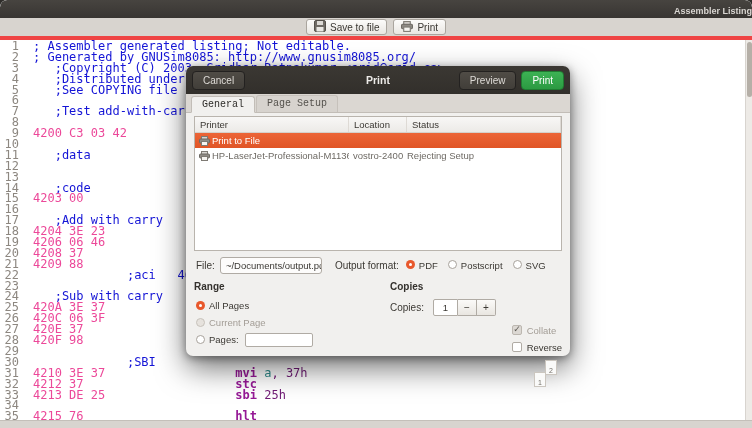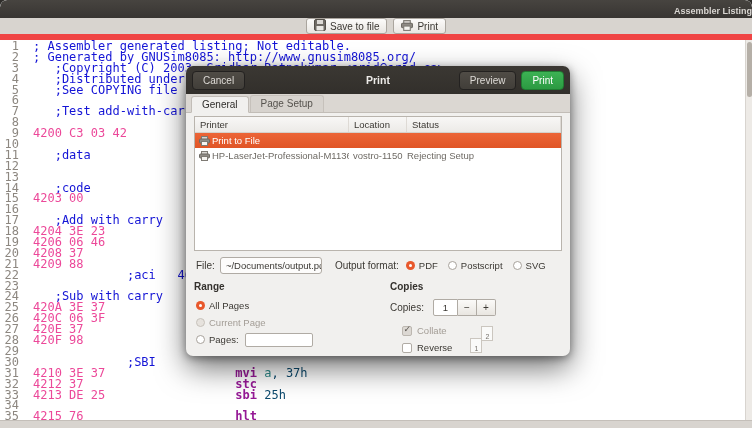--- a/index.html
+++ b/index.html
@@ -4,62 +4,62 @@
 <style>
   *{box-sizing:border-box;margin:0;padding:0;}
   body{margin:0;background:#2f2d2a;font-family:"Liberation Sans",sans-serif;}
   .screen{position:relative;width:752px;height:428px;overflow:hidden;background:#fff;border-radius:7px 7px 0 0;}
 
   
   .titlebar{position:absolute;top:0;left:0;right:0;height:18px;background:linear-gradient(#474440,#383532);border-radius:7px 7px 0 0;text-align:right;}
   .titlebar .wt{font-size:9px;font-weight:bold;color:#d8d5d1;line-height:18px;}
 
   
-  .toolbar{position:absolute;top:18px;left:0;right:0;height:22px;background:#d8d4cf;border-bottom:6px solid #ef4444;display:flex;justify-content:center;align-items:center;gap:6px;}
+  .toolbar{position:absolute;top:18px;left:0;right:0;height:22px;background:#d8d4cf;border-bottom:4px solid #ef4444;display:flex;justify-content:center;align-items:center;gap:6px;}
   .tbtn{display:inline-flex;align-items:center;gap:4px;height:16px;padding:0 7px;background:linear-gradient(#fcfbfa,#e9e6e2);border:1px solid #aaa59e;border-radius:3px;font-size:10px;color:#3b3833;font-family:inherit;}
 
   
   .editor{position:absolute;top:40px;left:0;right:0;bottom:8px;background:#fff;overflow:hidden;padding-top:1px;font-family:"DejaVu Sans Mono",monospace;font-size:12px;}
   .code-line{height:10.9px;line-height:10.9px;white-space:pre;}
   .ln{display:inline-block;width:19px;margin-right:14px;text-align:right;color:#8d8780;}
-  .cm{color:#1414d6}.ad{color:#ec4899}.kw{color:#961996;font-weight:bold}.rg{color:#2e8b8b}.pl{color:#0c4a6e}.lb{color:#141414}
+  .cm{color:#1414d6}.ad{color:#ec4899}.kw{color:#961996;font-weight:bold}.rg{color:#2e8b8b}.pl{color:#701a75}.lb{color:#141414}
 
   .vscroll{position:absolute;top:40px;right:0;width:7px;bottom:8px;background:#edeae6;border-left:1px solid #d8d4cf;}
   .vthumb{position:absolute;top:2px;left:1px;width:5px;height:55px;background:#b5afa7;border-radius:3px;}
   .bottombar{position:absolute;left:0;right:0;bottom:0;height:8px;background:#d8d4cf;border-top:1px solid #c4bfb9;}
 
   
   .dialog{position:absolute;left:186px;top:66px;width:384px;height:290px;background:#f1f0ee;border-radius:7px;box-shadow:0 12px 30px rgba(0,0,0,.55),0 2px 8px rgba(0,0,0,.4);font-size:10px;color:#3b3833;}
   .dlg-header{position:relative;height:28px;background:linear-gradient(#3b3833,#322f2b);border-radius:7px 7px 0 0;display:flex;align-items:center;padding:0 6px;}
   .dlg-title{position:absolute;left:0;right:0;top:0;text-align:center;font-weight:bold;font-size:10.5px;color:#edebe8;line-height:28px;}
   .hbtn{position:relative;height:19px;padding:0 10px;background:linear-gradient(#504c46,#413e39);border:1px solid #232120;border-radius:4px;color:#dedbd7;font-size:10px;font-family:inherit;}
   .hright{margin-left:auto;display:flex;position:relative;}
   .hbtn.green{background:linear-gradient(#3cb254,#2c9a42);border-color:#1f7c31;color:#fff;margin-left:5px;}
 
   .tabsbar{height:19px;background:#dbd7d2;border-bottom:1px solid #c2bdb7;display:flex;align-items:flex-end;padding-left:5px;}
-  .tab{height:17px;line-height:16px;padding:0 10px;font-size:10px;color:#55524d;}
+  .tab{height:17px;line-height:16px;padding:0 10px;font-size:10px;color:#55524d;font-family:Liberation Mono, monospace;}
   .tab:not(.active){background:#d7d3ce;border:1px solid #c6c1bb;border-bottom:none;border-radius:3px 3px 0 0;margin-left:1px;}
   .tab.active{background:#f1f0ee;border:1px solid #c2bdb7;border-bottom:1px solid #f1f0ee;margin-bottom:-1px;border-radius:3px 3px 0 0;color:#2f2d2a;}
 
   .dlg-body{padding:3px 8px 0;}
   .plist{border:1px solid #b9b4ad;background:#fff;height:135px;overflow:hidden;}
   .plist-head{display:flex;height:16px;background:linear-gradient(#f8f7f6,#eceae7);border-bottom:1px solid #d5d1cb;}
   .pcol{font-size:9.5px;color:#3b3833;line-height:15px;padding-left:5px;border-right:1px solid #dedad5;}
   .prow{display:flex;align-items:center;height:15px;font-size:9.5px;color:#6e6a64;}
   .prow.sel{background:linear-gradient(#ec6537,#e05526);color:#fff;}
   .picon{width:13px;margin-left:4px;display:inline-flex;}
   .pname{width:137px;overflow:hidden;white-space:nowrap;}
   .ploc{width:58px;padding-left:4px;overflow:hidden;white-space:nowrap;}
   .pstat{flex:1;overflow:hidden;white-space:nowrap;}
 
   .file-row{display:flex;align-items:center;margin:6px 2px 0;height:17px;}
   .flab{font-size:10px;margin-right:5px;}
   .file-btn{width:102px;height:17px;background:#fdfcfb;border:1px solid #b0aba4;border-radius:3px;font-size:9.5px;color:#3b3833;text-align:left;padding:0 5px;overflow:hidden;white-space:nowrap;font-family:inherit;margin-right:13px;}
   .fmt-lab{font-size:10px;margin-right:7px;}
-  .fmt-opt{display:inline-flex;align-items:center;margin-right:10px;}
+  .fmt-opt{display:inline-flex;margin-right:10px;}
   .rad{width:9px;height:9px;border-radius:50%;position:relative;margin-right:4px;flex:0 0 9px;}
   .rad.on{background:#e8582c;}
   .rad.on::after{content:"";position:absolute;left:3px;top:3px;width:3px;height:3px;border-radius:50%;background:#fff;}
   .rad.off{background:#fff;border:1px solid #a7a29b;}
   .rad.dis{background:#e6e2dd;border:1px solid #c7c2bb;}
   .rlab{font-size:9.5px;}
   .dis-text{color:#a39d96;}
 
   .sections{display:flex;margin-top:7px;}
   .range-sec{width:190px;}
@@ -68,21 +68,21 @@
   .vrad{display:flex;align-items:center;height:13px;margin-bottom:4px;padding-left:2px;}
   .pages-entry{width:68px;height:14px;margin-left:6px;border:1px solid #b0aba4;border-radius:2px;font-size:9.5px;padding:0 3px;font-family:inherit;background:#fff;}
 
   .copies-row{display:flex;align-items:center;margin-bottom:7px;}
   .cop-lab{font-size:10px;margin-right:9px;}
   .spin{display:inline-flex;height:17px;}
   .spin-val{width:25px;height:17px;background:#fff;border:1px solid #b0aba4;border-radius:2px 0 0 2px;font-size:9.5px;text-align:center;line-height:15px;}
   .spin-btn{width:19px;height:17px;border:1px solid #b0aba4;border-left:none;background:linear-gradient(#fbfaf8,#e9e6e1);font-size:10px;color:#3b3833;font-family:inherit;padding:0;}
   .spin-btn:last-child{border-radius:0 2px 2px 0;}
 
-  .chk-area{display:flex;align-items:center;}
+  .chk-area{display:flex;align-items:flex-end;flex-direction:column;}
   .chk-col{margin-left:12px;}
   .chk-row{display:flex;align-items:center;height:14px;margin-bottom:3px;}
   .cb{width:10px;height:10px;border:1px solid #b0aba4;border-radius:2px;background:#fff;margin-right:5px;position:relative;flex:0 0 10px;}
   .cb.on.dis{background:#dcd8d3;border-color:#bcb7b0;}
   .cb.on::after{content:"\2713";position:absolute;left:0.5px;top:-2.5px;font-size:9px;color:#5b5751;}
   .chk-lab{font-size:9.5px;}
 
   .collate-preview{margin-left:18px;position:relative;width:28px;height:32px;margin-top:3px;}
   .pg{position:absolute;width:12px;height:15px;background:#fafaf9;border:1px solid #cbc6bf;font-size:7px;color:#75716b;display:flex;align-items:flex-end;justify-content:center;}
   .pg1{left:0;top:12px;z-index:2;}
@@ -196,21 +196,21 @@
             </div>
             <div class="prow">
               <span class="picon">
                 <svg width="11" height="10" viewBox="0 0 11 10">
                   <rect x="2.5" y="0.5" width="6" height="3" fill="#d8d5d1" stroke="#7e7a74"></rect>
                   <rect x="0.5" y="3" width="10" height="4" rx="1" fill="#8f8b85" stroke="#6e6a64"></rect>
                   <rect x="2.5" y="5.5" width="6" height="4" fill="#f6f4f1" stroke="#7e7a74"></rect>
                 </svg>
               </span>
               <span class="pname">HP-LaserJet-Professional-M1136-MFP</span>
-              <span class="ploc">vostro-1150</span>
+              <span class="ploc">vostro-2400</span>
               <span class="pstat">Rejecting Setup</span>
             </div>
           </div>
       </div>
 
       <div class="file-row">
         <span class="flab">File:</span>
         <button class="file-btn">~/Documents/output.pdf</button>
         <span class="fmt-lab">Output format:</span>
         <span id="format-radios"><span class="fmt-opt">

